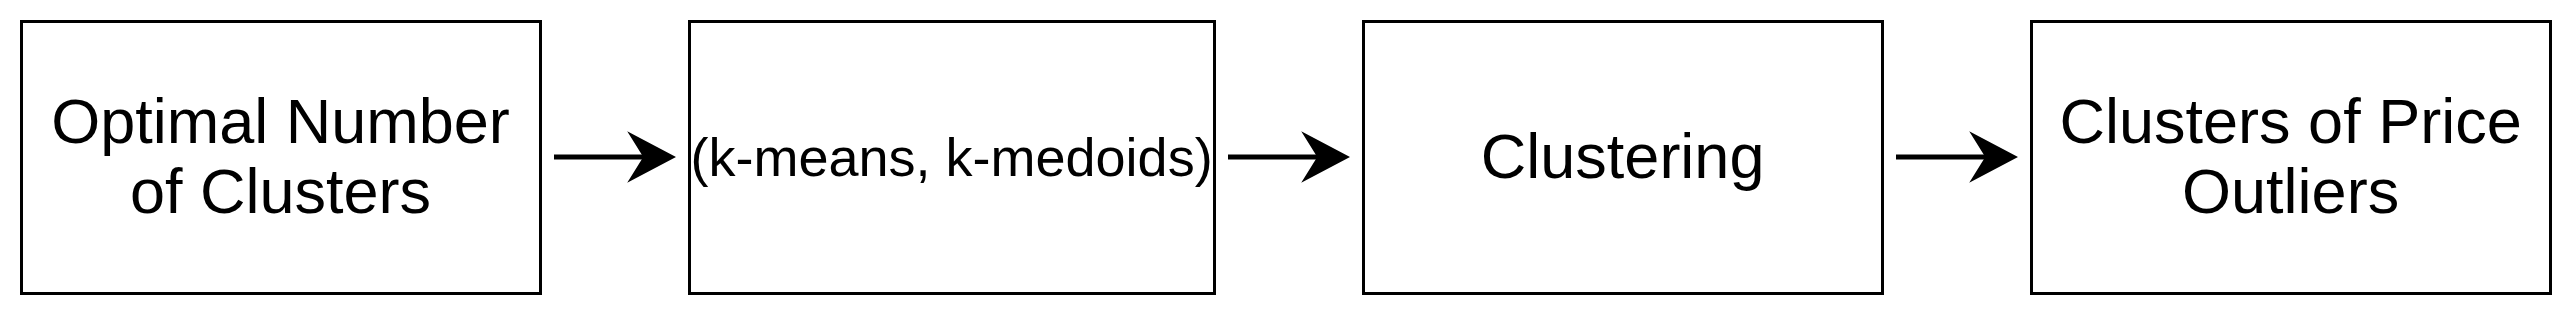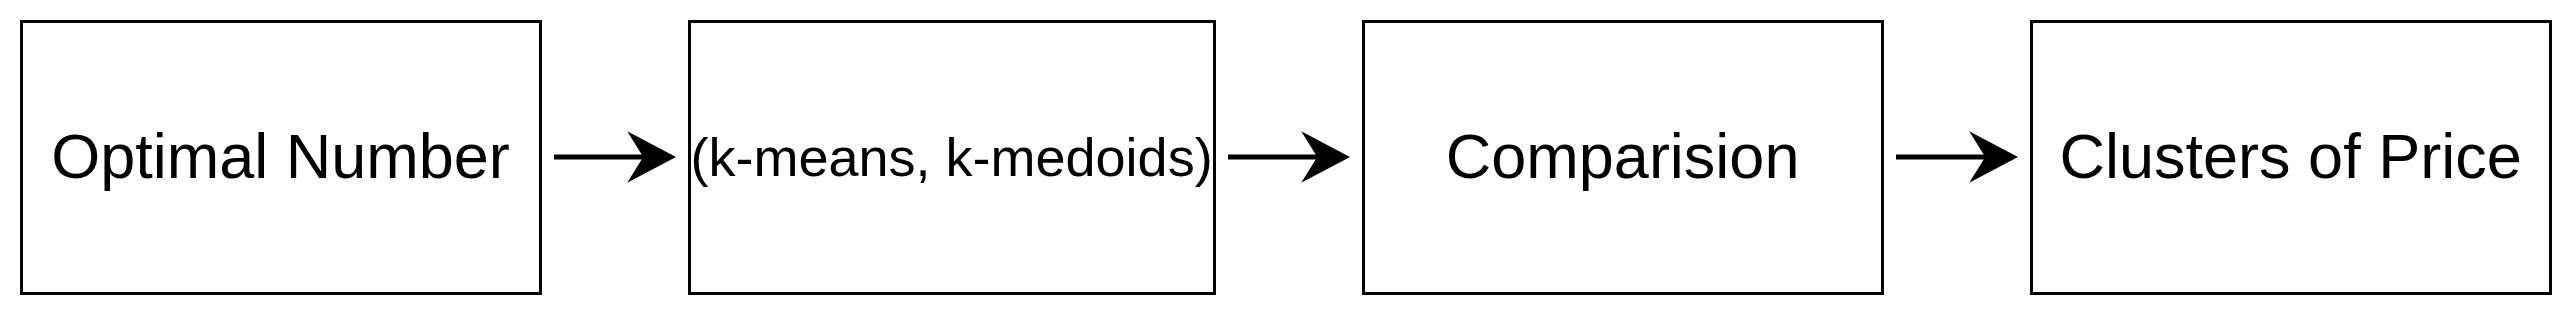--- a/index.html
+++ b/index.html
@@ -59,20 +59,21 @@
   }
 </style>
 </head>
 <body>
 
 <div class="diagram">
 
   <div class="flow-box">
     <div class="flow-label">
       <span class="flow-line">Optimal Number</span>
+      <span class="flow-line">of Clusters</span>
     </div>
   </div>
 
   <div class="flow-arrow">
     <svg width="122" height="56" viewBox="0 0 175 80" xmlns="http://www.w3.org/2000/svg">
       <line x1="0" y1="40" x2="130" y2="40" stroke="#000000" stroke-width="7"></line>
       <polygon points="105,3 175,40 105,77 128,40" fill="#000000"></polygon>
     </svg>
   </div>
 
@@ -84,31 +85,32 @@
 
   <div class="flow-arrow">
     <svg width="122" height="56" viewBox="0 0 175 80" xmlns="http://www.w3.org/2000/svg">
       <line x1="0" y1="40" x2="130" y2="40" stroke="#000000" stroke-width="7"></line>
       <polygon points="105,3 175,40 105,77 128,40" fill="#000000"></polygon>
     </svg>
   </div>
 
   <div class="flow-box">
     <div class="flow-label">
-      <span class="flow-line">Comparision</span>
+      <span class="flow-line">Clustering</span>
     </div>
   </div>
 
   <div class="flow-arrow">
     <svg width="122" height="56" viewBox="0 0 175 80" xmlns="http://www.w3.org/2000/svg">
       <line x1="0" y1="40" x2="130" y2="40" stroke="#000000" stroke-width="7"></line>
       <polygon points="105,3 175,40 105,77 128,40" fill="#000000"></polygon>
     </svg>
   </div>
 
   <div class="flow-box">
     <div class="flow-label">
       <span class="flow-line">Clusters of Price</span>
+      <span class="flow-line">Outliers</span>
     </div>
   </div>
 
 </div>
 
 
 </body></html>

